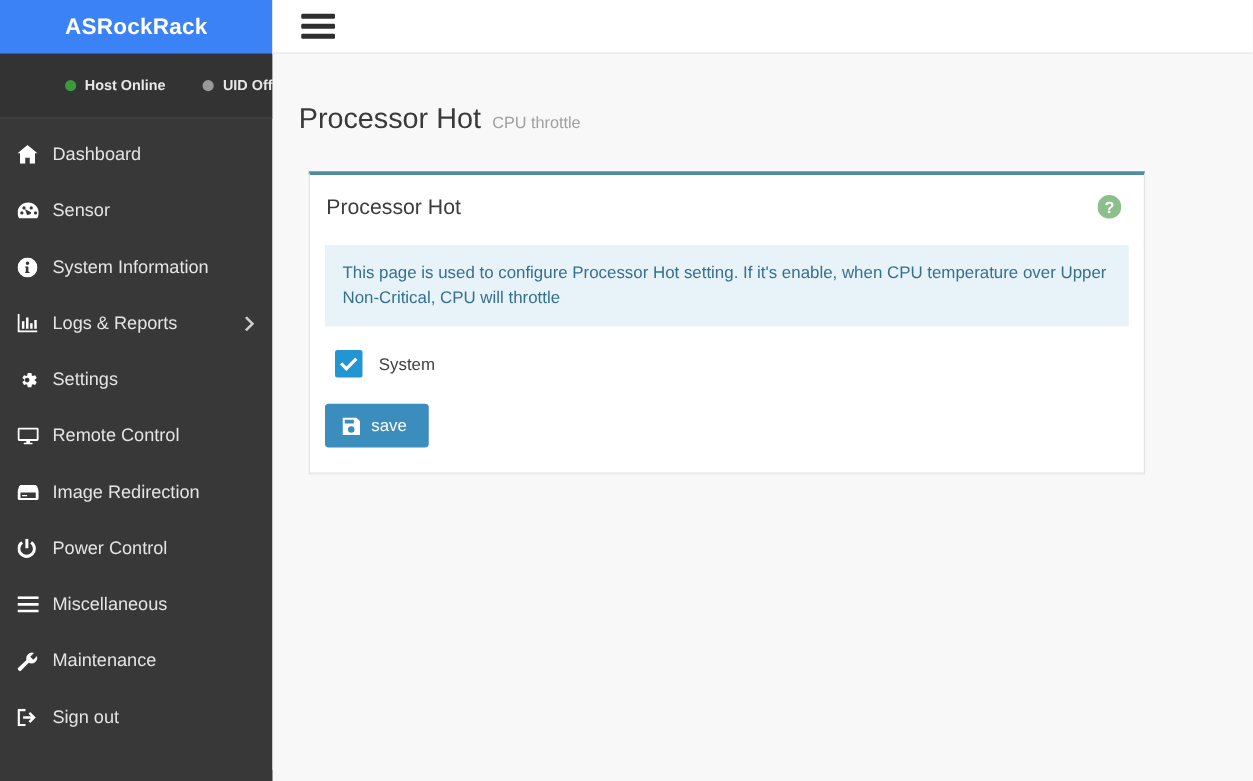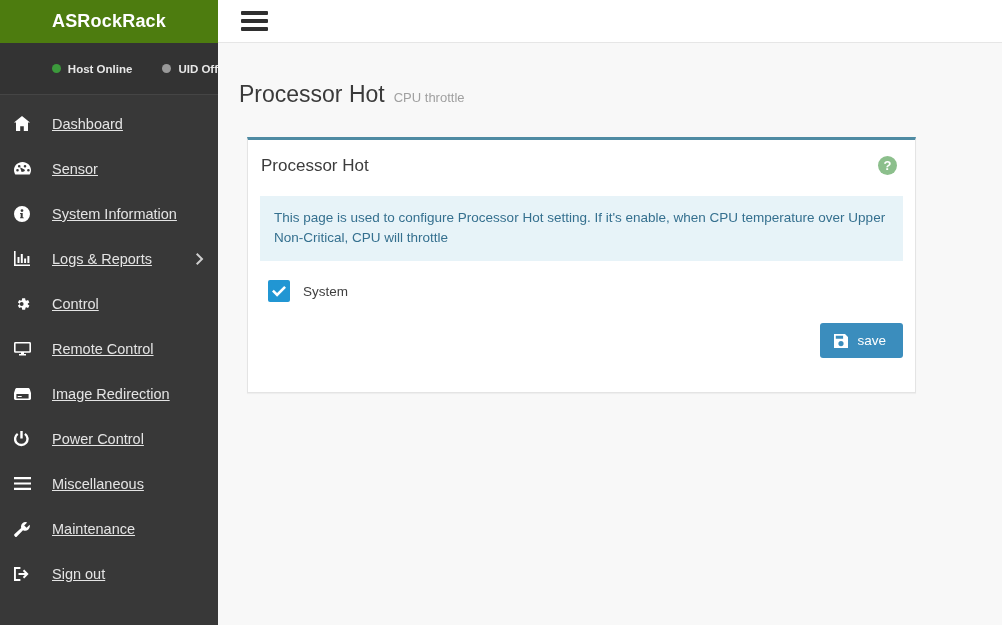--- a/index.html
+++ b/index.html
@@ -12,21 +12,21 @@
   }
   #app { display: flex; width: 1002px; height: 625px; }
 
   
   .sidebar {
     width: 218px; min-width: 218px; height: 625px;
     background: #383838;
     display: flex; flex-direction: column;
   }
   .brand {
-    height: 43px; background: #4d7c0f;
+    height: 43px; background: #3b82f6;
     display: flex; align-items: center; justify-content: center;
   }
   .brand-text {
     color: #ffffff; font-size: 18px; font-weight: bold; letter-spacing: .2px;
   }
   .status-row {
     height: 52px; background: #333333;
     display: flex; align-items: center;
     padding-left: 22px; gap: 30px;
     border-bottom: 1px solid #454545;
@@ -44,21 +44,21 @@
     height: 45px; padding-left: 14px; padding-right: 14px;
     color: #e4e4e4; font-size: 14.5px; cursor: pointer;
     position: relative;
   }
   .nav-icon {
     width: 26px; min-width: 26px; display: inline-flex;
     align-items: center; justify-content: flex-start;
     color: #ffffff;
   }
   .nav-icon svg { display: block; fill: #ffffff; }
-  .nav-label { margin-left: 12px; text-decoration: underline; }
+  .nav-label { margin-left: 2px; }
   .nav-chevron { margin-left: auto; color: #cfcfcf; display: inline-flex; }
   .nav-chevron svg { fill: #cfcfcf; display: block; }
 
   
   .main { flex: 1; height: 616px; display: flex; flex-direction: column; background: #f8f8f8; }
   .topbar {
     height: 43px; background: #ffffff;
     border-bottom: 1px solid #e6e6e6;
     display: flex; align-items: center; padding-left: 21px;
   }
@@ -107,22 +107,22 @@
   .checkbox {
     width: 22px; height: 22px; min-width: 22px;
     background: #2196d3; border-radius: 2px;
     display: inline-flex; align-items: center; justify-content: center;
     cursor: pointer;
   }
   .checkbox svg { display: block; }
   .checkbox-label { font-size: 13.5px; color: #404040; }
 
   .card-foot {
-    display: flex; justify-content: flex-end;
-    padding: 21px 12px 34px 12px;
+    display: flex; 
+    padding: 21px 12px 20px 12px;
   }
   .btn-save {
     background: #3b8dbd; color: #ffffff;
     border: none; border-radius: 3px;
     font-size: 13.5px;
     padding: 10px 17px 10px 14px;
     display: inline-flex; align-items: center; gap: 9px;
     cursor: pointer;
     font-family: "Liberation Sans", sans-serif;
   }
@@ -192,21 +192,21 @@
             </svg>
         </span>
       </div>
 
       <div class="nav-item">
         <span class="nav-icon">
           <svg width="16" height="16" viewBox="0 0 16 16">
               <path d="M15.4 9.6l-1.6-1.2V7.6l1.6-1.2-1.3-2.3-1.9.6-.7-.4-.4-2H8.2l-.4 2-.7.4-1.9-.6-1.3 2.3L5.5 7.6v.8L3.9 9.6l1.3 2.3 1.9-.6.7.4.4 2h2.9l.4-2 .7-.4 1.9.6zM9.6 8a1.9 1.9 0 11-3.8 0 1.9 1.9 0 013.8 0z"></path>
             </svg>
         </span>
-        <span class="nav-label">Control</span>
+        <span class="nav-label">Settings</span>
       </div>
 
       <div class="nav-item">
         <span class="nav-icon">
           <svg width="17" height="14" viewBox="0 0 17 14">
               <path d="M1.4 0h14.2A1.4 1.4 0 0117 1.4v8a1.4 1.4 0 01-1.4 1.4H10v1.3h2v1.3H5v-1.3h2v-1.3H1.4A1.4 1.4 0 010 9.4v-8A1.4 1.4 0 011.4 0zm.2 1.6v7.6h13.8V1.6z"></path>
             </svg>
         </span>
         <span class="nav-label">Remote Control</span>
       </div>

